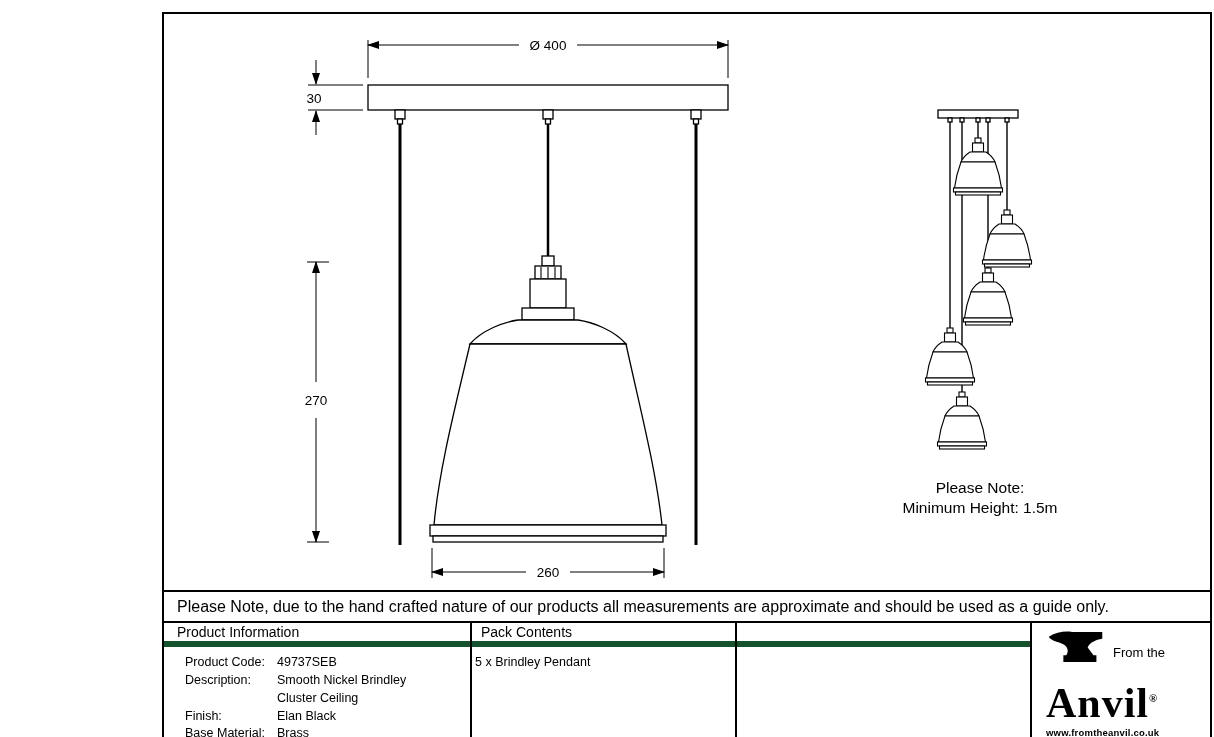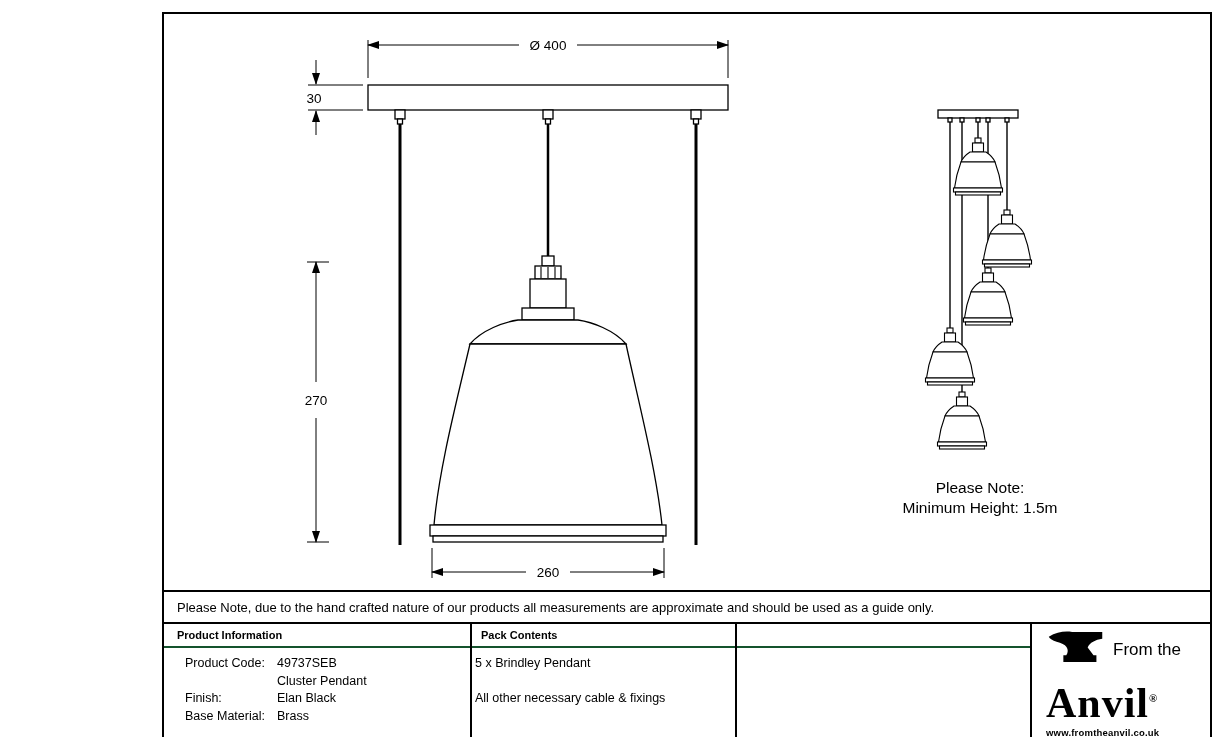--- a/index.html
+++ b/index.html
@@ -15,41 +15,41 @@
   .thin  { stroke:#000; stroke-width:1.1; fill:none; }
   .dim   { stroke:#000; stroke-width:1; fill:none; }
   .cord  { stroke:#000; stroke-width:3; fill:none; }
   .cord-c{ stroke:#000; stroke-width:2.5; fill:none; }
   .cord-s{ stroke:#000; stroke-width:1.4; fill:none; }
   text { font-family:"Liberation Sans", sans-serif; fill:#000; }
   .dimtext { font-size:13.5px; text-anchor:middle; }
   .notetext { font-size:15.5px; text-anchor:middle; }
   #mini-shade rect, #mini-shade path { stroke:#000; stroke-width:1.1; fill:#fff; }
 
-  .footnote-bar { height:32px; border-top:2px solid #000; display:flex; align-items:center; padding-left:13px; font-size:13px; }
+  .footnote-bar { height:32px; border-top:2px solid #000; display:flex; align-items:center; padding-left:13px; font-size:16px; }
 
   .info-table { flex:1; border-top:2px solid #000; display:flex; }
   .col { height:100%; }
   .col + .col { border-left:2px solid #000; }
   .col-product { width:306px; }
   .col-pack { width:265px; }
   .col-empty { width:295px; }
   .col-logo { flex:1; display:flex; align-items:center; justify-content:center; }
-  .cell-header { height:24px; border-bottom:2px solid #14532d; display:flex; align-items:center; padding-left:13px; font-size:11px;font-weight:bold; }
+  .cell-header { height:24px; border-bottom:6px solid #14532d; display:flex; align-items:center; padding-left:13px; font-size:14px; }
   .col-pack .cell-header { padding-left:9px; }
   .cell-body { padding:7px 0 0 13px; font-size:12.5px; line-height:17.7px; }
   .col-pack .cell-body { padding-left:3px; }
   .prow { min-height:17.7px; }
   .prow .lbl { display:inline-block; width:92px;margin-left:8px; }
 
   
   .logo { width:150px; }
   .logo-top { display:flex; align-items:flex-end; gap:7px; }
   .anvil-icon { width:60px; height:35px; display:block; }
-  .from-the { font-size:17px; padding-bottom:4px; }
+  .from-the { font-size:13px; padding-bottom:4px; }
   .logo-word { font-family:"Liberation Serif", serif; font-weight:bold; font-size:42px; line-height:0.95; margin-top:20px; letter-spacing:1px; }
   .reg { font-size:11px; vertical-align:super; }
   .logo-site { font-size:9.5px; font-weight:bold; margin-top:3px; letter-spacing:0.2px; }
 </style>
 </head>
 <body>
 
 <div class="page">
   <div class="sheet">
 
@@ -160,32 +160,32 @@
     <div class="footnote-bar">
       <span>Please Note, due to the hand crafted nature of our products all measurements are approximate and should be used as a guide only.</span>
     </div>
 
     <div class="info-table">
 
       <div class="col col-product">
         <div class="cell-header">Product Information</div>
         <div class="cell-body">
           <div class="prow"><span class="lbl">Product Code:</span><span class="val">49737SEB</span></div>
-          <div class="prow"><span class="lbl"></span><span class="val">Cluster Pendant</span></div>
+          <div class="prow"><span class="lbl">Description:</span><span class="val">Smooth Nickel Brindley</span></div>
+          <div class="prow"><span class="lbl"></span><span class="val">Cluster Ceiling</span></div>
           <div class="prow"><span class="lbl">Finish:</span><span class="val">Elan Black</span></div>
           <div class="prow"><span class="lbl">Base Material:</span><span class="val">Brass</span></div>
         </div>
       </div>
 
       <div class="col col-pack">
         <div class="cell-header">Pack Contents</div>
         <div class="cell-body">
           <div class="prow">5 x Brindley Pendant</div>
           <div class="prow"></div>
-          <div class="prow">All other necessary cable &amp; fixings</div>
           <div class="prow"></div>
         </div>
       </div>
 
       <div class="col col-empty">
         <div class="cell-header"></div>
       </div>
 
       <div class="col col-logo">
         <div class="logo">

